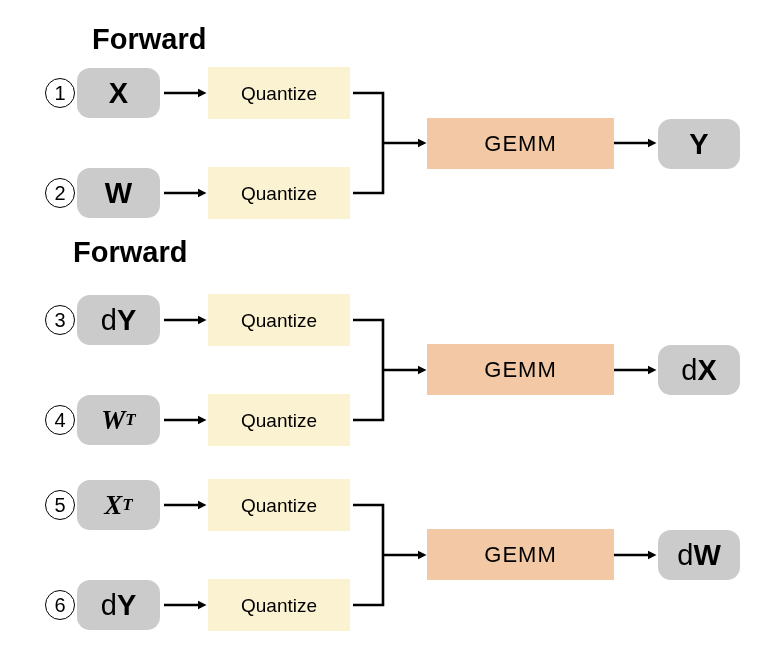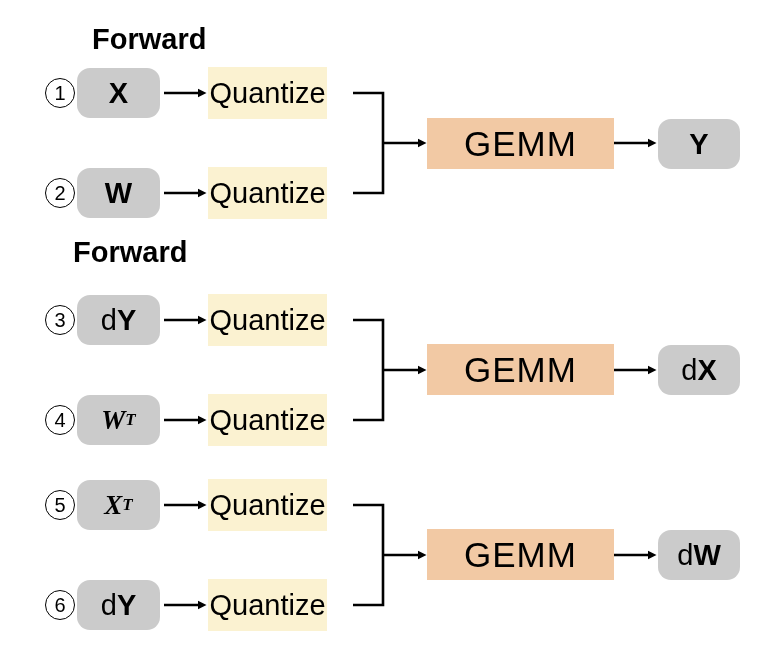--- a/index.html
+++ b/index.html
@@ -27,31 +27,31 @@
   .gbox,.obox{
     position:absolute;
     width:83px;height:50px;
     background:#CBCBCB;border-radius:13px;
     display:flex;align-items:center;justify-content:center;
     font-size:29px;line-height:1;white-space:nowrap;
   }
   .obox{width:82px;}
   .ybox{
     position:absolute;
-    width:119px;height:52px;
+    width:142px;height:52px;
     background:#FBF2D1;
     display:flex;align-items:center;justify-content:center;
-    font-size:29px;line-height:1;
+    font-size:19px;line-height:1;
   }
   .gemm{
     position:absolute;
     width:187px;height:51px;
     background:#F2C9A4;
     display:flex;align-items:center;justify-content:center;
-    font-size:35px;line-height:1;letter-spacing:1px;
+    font-size:22px;line-height:1;letter-spacing:1px;
   }
   .pre{font-weight:400;}
   .main{font-weight:700;}
   .math .main{
     font-family:"Liberation Serif", serif;
     font-style:italic;font-size:27px;
   }
   .math sup{
     font-family:"Liberation Serif", serif;
     font-style:italic;font-weight:700;

